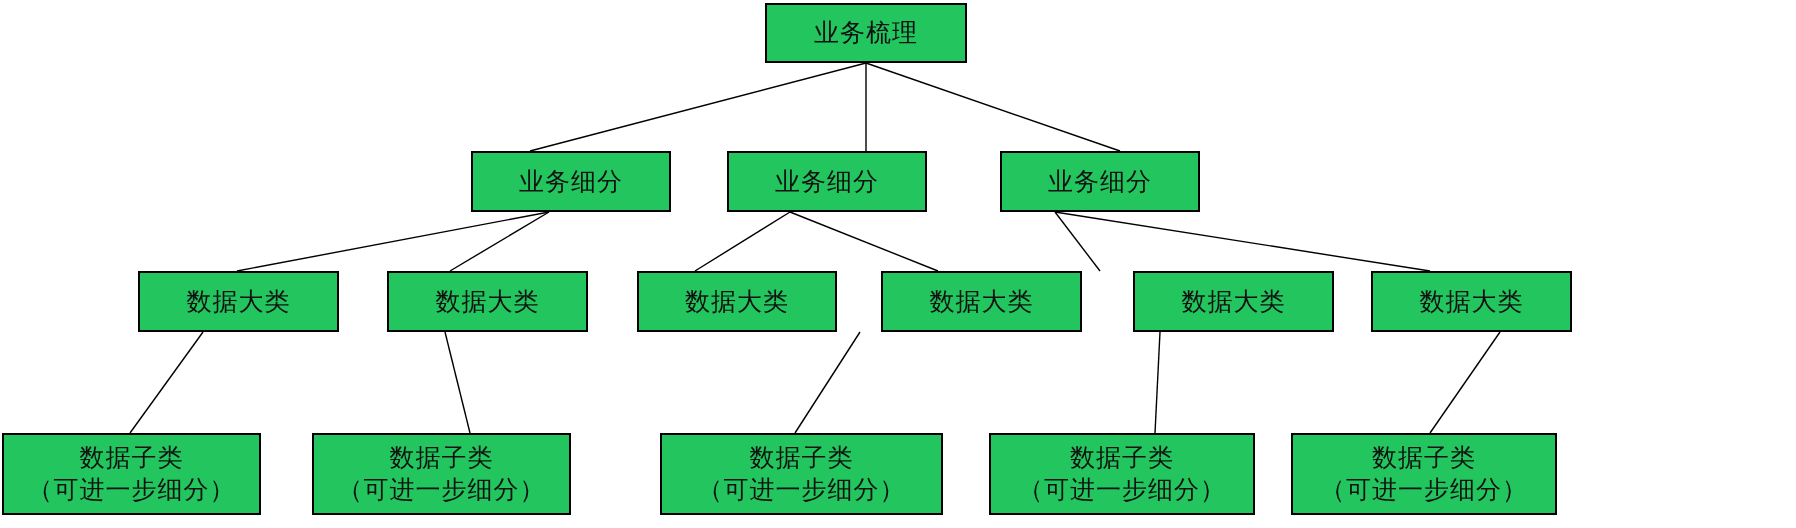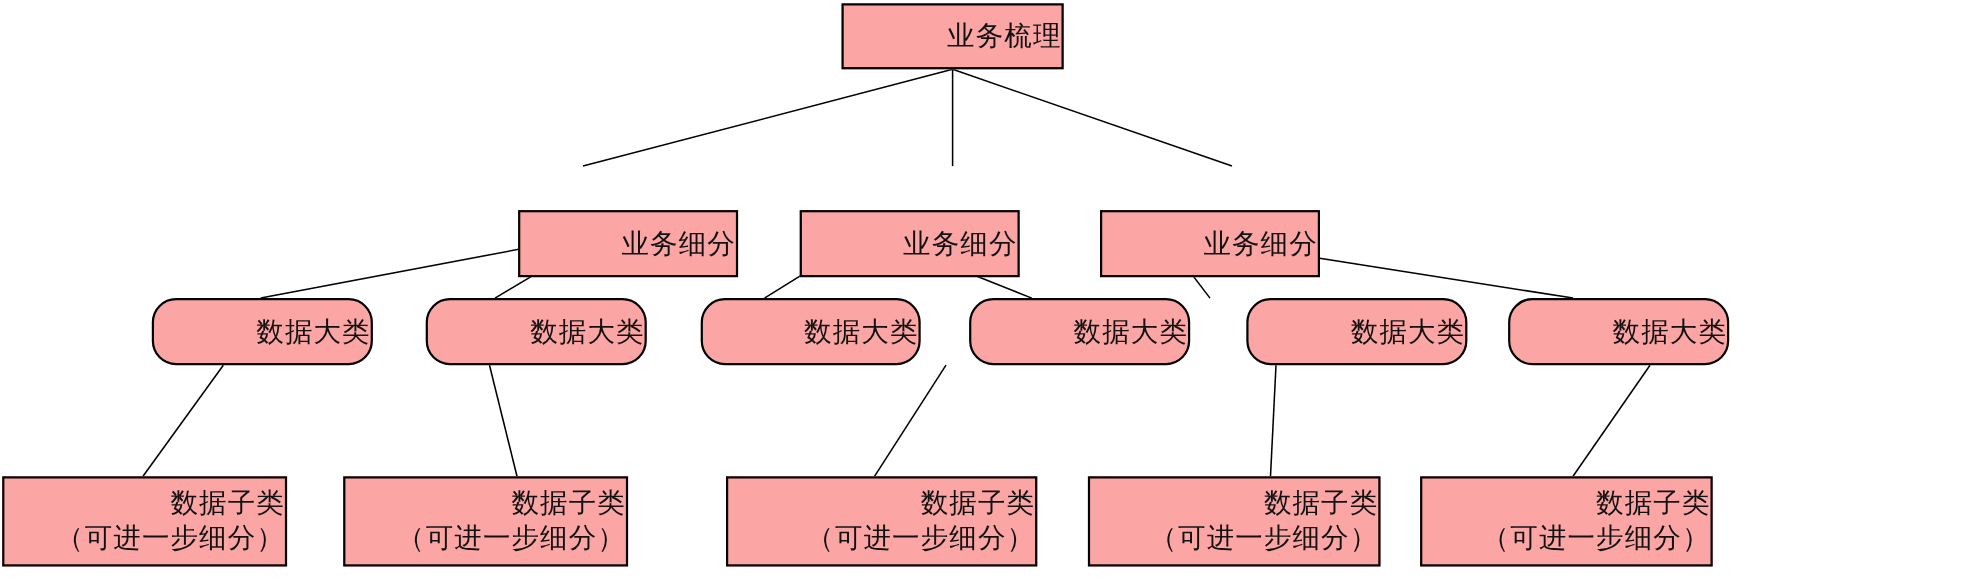--- a/index.html
+++ b/index.html
@@ -20,37 +20,37 @@
     left: 0;
     top: 0;
     width: 1796px;
     height: 528px;
     pointer-events: none;
   }
   .node {
     position: absolute;
     box-sizing: border-box;
     border: 2px solid #000000;
-    background: #fca5a5;
+    background: #22c55e;
     display: flex;
     flex-direction: column;
-    align-items: flex-end;
+    align-items: center;
     justify-content: center;
     color: #111111;
     font-size: 25px;
     line-height: 1.28;
     letter-spacing: 1px;
     white-space: nowrap;
   }
   .node .line2 {
     display: block;
   }
   .node-root   { border-width: 2px; }
-  .node-l2     { border-width: 2px; margin-top: 40px; }
-  .node-l3     { border-width: 2px; border-radius: 22px; }
+  .node-l2     { border-width: 2px; }
+  .node-l3     { border-width: 2px; }
   .node-l4     { border-width: 2px; font-family: Liberation Serif, serif; }
 </style>
 </head>
 <body>
 
 <div id="diagram-root">
 
   <svg id="edge-layer" width="1796" height="528" viewBox="0 0 1796 528" xmlns="http://www.w3.org/2000/svg">
       <line x1="866" y1="63" x2="530" y2="151" stroke="#000000" stroke-width="1.4"></line>
       <line x1="866" y1="63" x2="866" y2="151" stroke="#000000" stroke-width="1.4"></line>

